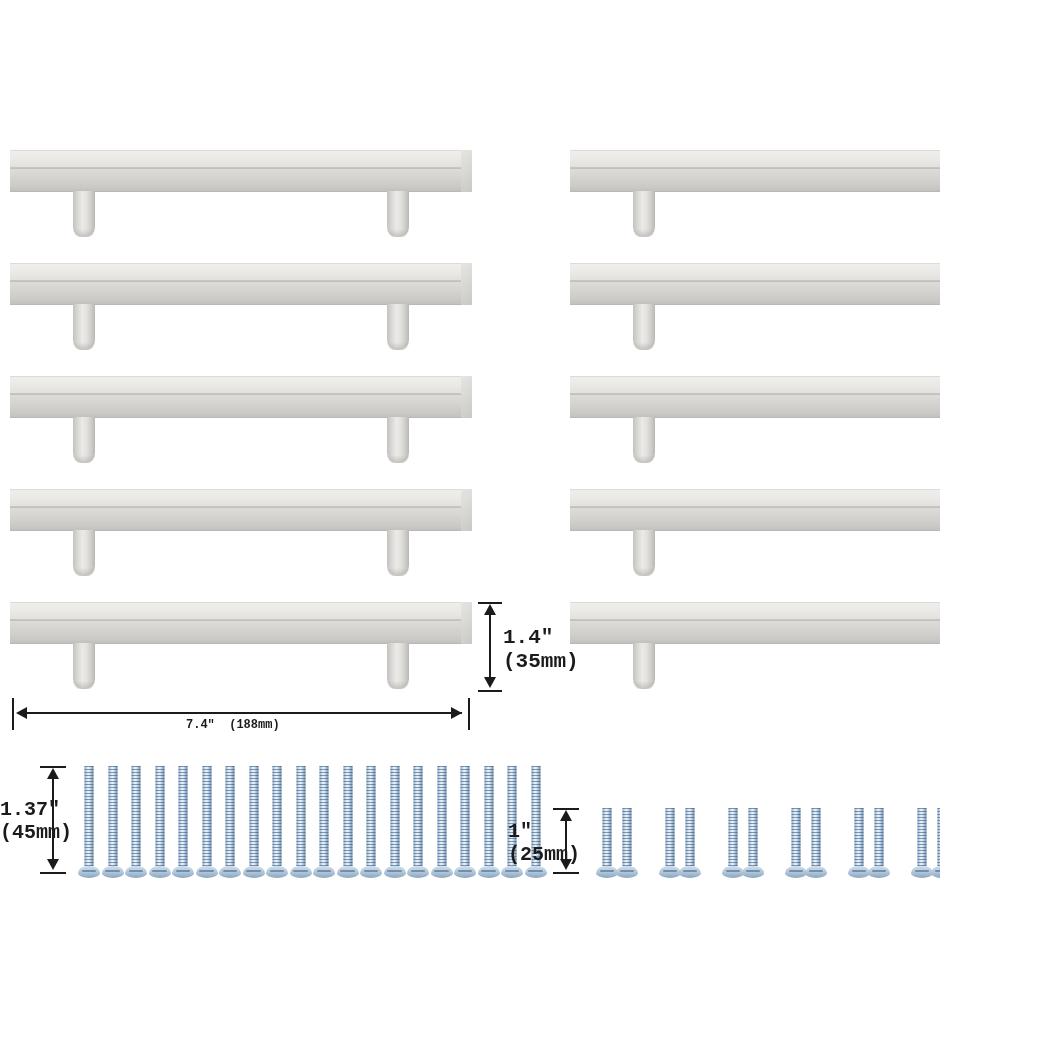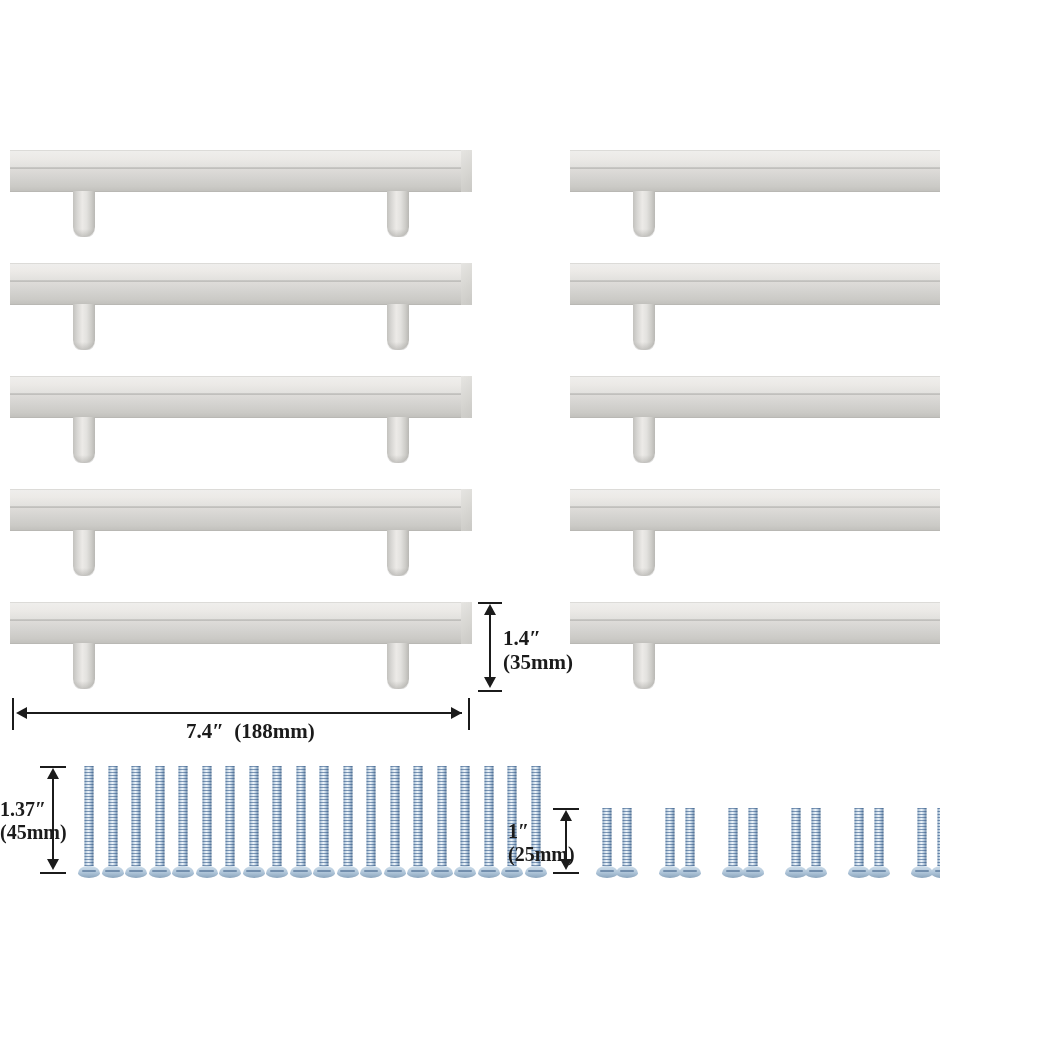--- a/index.html
+++ b/index.html
@@ -7,21 +7,21 @@
     margin: 0;
     padding: 0;
     background: #ffffff;
   }
   #stage {
     position: relative;
     width: 940px;
     height: 1040px;
     background: #ffffff;
     overflow: hidden;
-    font-family: Liberation Serif, serif;
+    font-family: Liberation Mono, monospace;
   }
 
   
   .handle {
     position: absolute;
   }
   .handle-bar {
     position: absolute;
     left: 0;
     top: 0;
@@ -300,21 +300,21 @@
     <div class="arrow arrow-down" style="left:484px; top:677px;"></div>
     <div class="dim-label" style="left:503px; top:626px; font-size:21px;"><span>1.4″</span><br><span>(35mm)</span></div>
   </div>
 
   <div>
     <div class="tick-v" style="left:12px; top:698px; height:32px;"></div>
     <div class="tick-v" style="left:468px; top:698px; height:32px;"></div>
     <div class="dim-line-h" style="left:18px; top:712px; width:444px;"></div>
     <div class="arrow arrow-left" style="left:16px; top:707px;"></div>
     <div class="arrow arrow-right" style="left:451px; top:707px;"></div>
-    <div class="dim-label" style="left:186px; top:719px; font-size:21px;">7.4″  (188mm)</div>
+    <div class="dim-label" style="left:186px; top:719px; font-size:12px;">7.4″  (188mm)</div>
   </div>
 
   <div id="long-screws-layer">
       <div class="screw" style="left: 78px; top: 766px; width: 22px; height: 112px;">
         <div class="screw-shaft" style="width: 9px; height: 100px;"></div>
         <div class="screw-head" style="width: 22px; height: 12px; top: 100px;"></div>
       </div>
       <div class="screw" style="left: 101.5px; top: 766px; width: 22px; height: 112px;">
         <div class="screw-shaft" style="width: 9px; height: 100px;"></div>
         <div class="screw-head" style="width: 22px; height: 12px; top: 100px;"></div>

